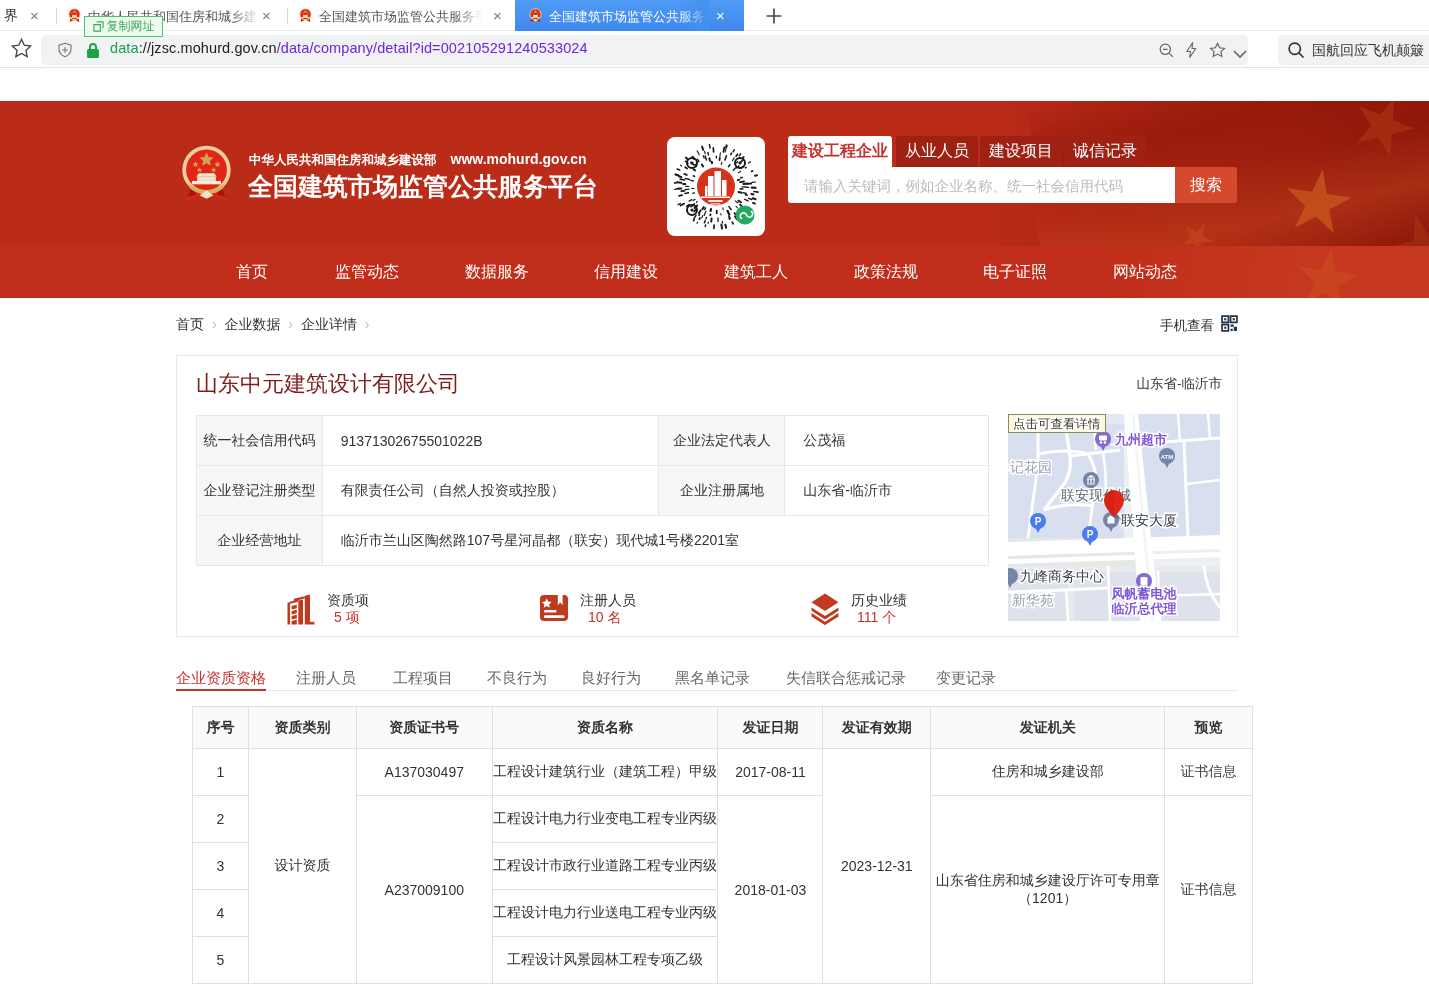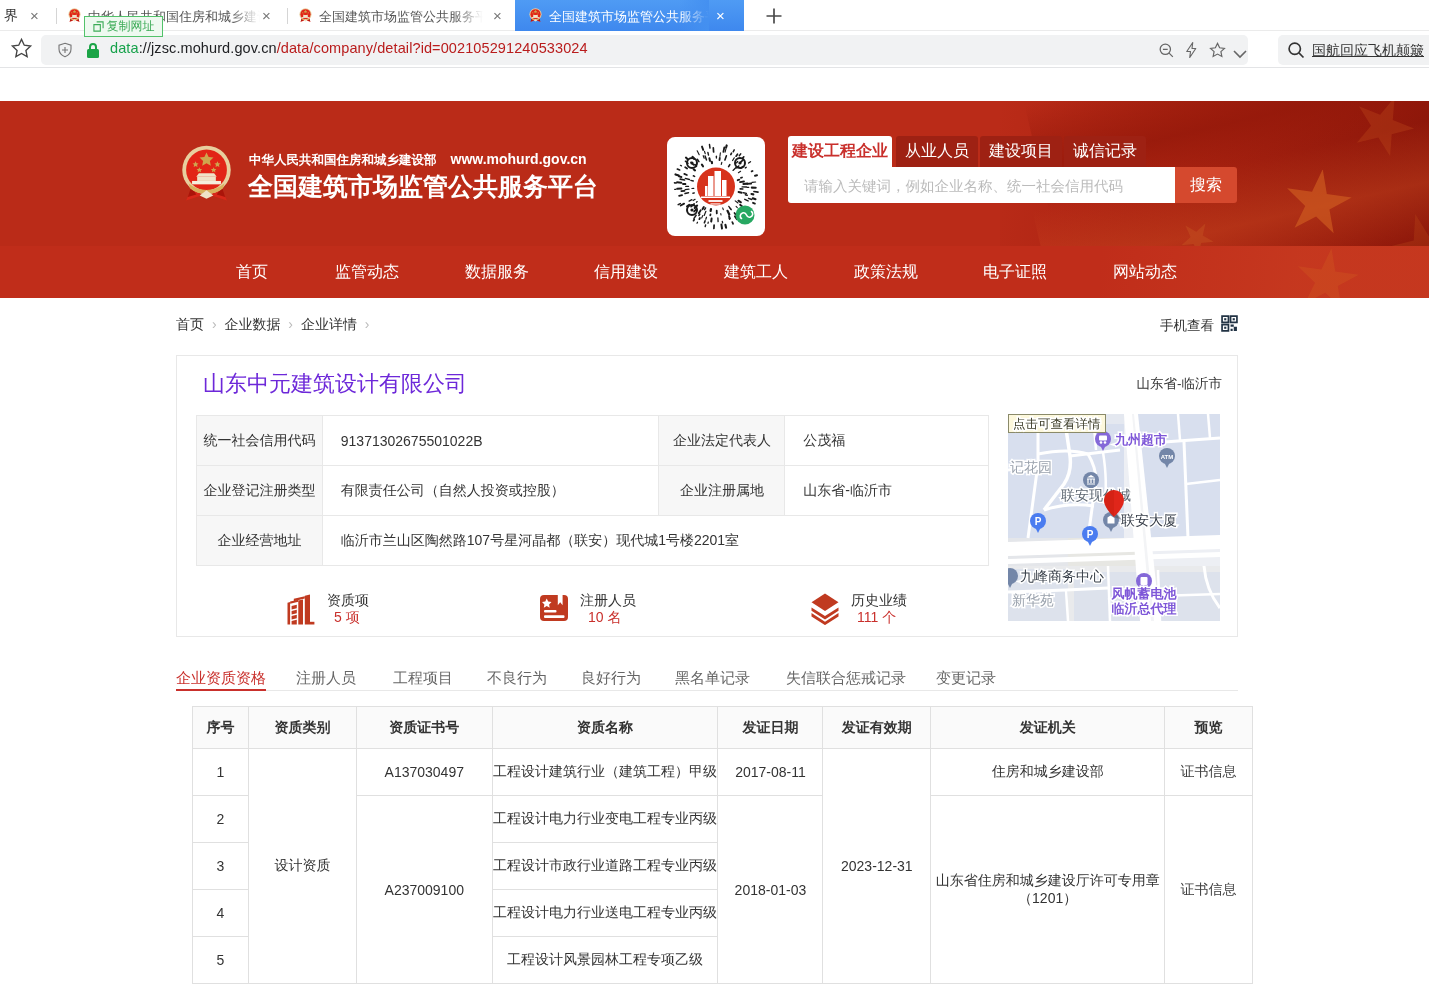--- a/index.html
+++ b/index.html
@@ -56,41 +56,41 @@
 <div class="abs" style="left:41px;top:35px;width:1207px;height:30px;background:#f1f2f3;border-radius:5px;"></div>
 <div class="abs" style="left:56px;top:41px;"><svg width="18" height="18" viewBox="0 0 24 24">
       <path d="M12 3l8 2.6v5.1c0 4.9-3.4 8.5-8 10.3-4.6-1.8-8-5.4-8-10.3V5.6z" fill="none" stroke="#777" stroke-width="1.5"></path>
       <path d="M12 8v8M8 12h8" stroke="#777" stroke-width="1.5"></path>
     </svg></div>
 <div class="abs" style="left:86px;top:42px;"><svg width="14" height="17" viewBox="0 0 14 17">
       <rect x="1" y="7" width="12" height="9" rx="1.5" fill="#1ba446"></rect>
       <path d="M4 7V5a3 3 0 016 0v2" fill="none" stroke="#1ba446" stroke-width="2"></path>
     </svg></div>
 <div class="abs" style="left:110px;top:40px;font-size:14.5px;color:#202124;white-space:nowrap;letter-spacing:0.1px;">
-  <span style="color:#17a24b;">data</span><span style="color:#202124;">://jzsc.mohurd.gov.cn</span><span style="color:#b91c1c;">/data/company/detail?id=002105291240533024</span>
+  <span style="color:#17a24b;">data</span><span style="color:#202124;">://jzsc.mohurd.gov.cn</span><span style="color:#6d28d9;">/data/company/detail?id=002105291240533024</span>
 </div>
 <div class="abs" style="left:1157px;top:41px;"><svg width="19" height="19" viewBox="0 0 24 24">
       <circle cx="10.5" cy="10.5" r="6.5" fill="none" stroke="#666" stroke-width="1.6"></circle>
       <path d="M15.3 15.3L20 20M7.5 10.5h6" stroke="#666" stroke-width="1.6"></path>
     </svg></div>
 <div class="abs" style="left:1183px;top:41px;"><svg width="18" height="18" viewBox="0 0 24 24">
       <path d="M13 2L5 14h5l-1 8 8-12h-5z" fill="none" stroke="#666" stroke-width="1.5" stroke-linejoin="round"></path>
     </svg></div>
 <div class="abs" style="left:1208px;top:41px;"><svg width="19" height="19" viewBox="0 0 24 24">
       <path d="M12 3l2.7 5.6 6.1.7-4.5 4.2 1.2 6L12 16.5l-5.5 3 1.2-6-4.5-4.2 6.1-.7z" fill="none" stroke="#666" stroke-width="1.5"></path>
     </svg></div>
 <div class="abs" style="left:1233px;top:45px;"><svg width="14" height="10" viewBox="0 0 14 10">
       <path d="M1 2l6 6 6-6" fill="none" stroke="#666" stroke-width="1.6"></path>
     </svg></div>
 <div class="abs" style="left:1278px;top:35px;width:151px;height:30px;background:#f1f2f3;border-radius:5px 0 0 5px;"></div>
 <div class="abs" style="left:1286px;top:40px;"><svg width="20" height="20" viewBox="0 0 24 24">
       <circle cx="10.5" cy="10.5" r="6.8" fill="none" stroke="#333" stroke-width="2"></circle>
       <path d="M15.5 15.5L21 21" stroke="#333" stroke-width="2"></path>
     </svg></div>
-<div class="abs" style="left:1312px;top:42px;font-size:14px;color:#333;white-space:nowrap;text-decoration:underline;">国航回应飞机颠簸</div>
+<div class="abs" style="left:1312px;top:42px;font-size:14px;color:#333;white-space:nowrap;">国航回应飞机颠簸</div>
 <div class="abs" style="left:0;top:67px;width:1429px;height:1px;background:#e3e4e6;"></div>
 
 <div class="abs" id="hdr" style="left:0;top:101px;width:1429px;height:145px;background:#ba2b18;overflow:hidden;">
   <div class="abs" style="left:1000px;top:0;width:429px;height:145px;background:
     linear-gradient(100deg, rgba(160,30,13,0) 0%, rgba(160,30,13,.75) 45%, rgba(135,20,8,.92) 100%);"></div>
   <div class="abs" style="left:1030px;top:-55px;width:520px;height:105px;transform:rotate(-13deg);background:
     linear-gradient(to bottom, rgba(148,24,10,.0), rgba(148,24,10,.75) 60%, rgba(148,24,10,0));"></div>
   <div class="abs" style="left:1040px;top:55px;width:480px;height:120px;transform:rotate(-13deg);background:
     linear-gradient(to bottom, rgba(216,88,40,0), rgba(210,80,36,.38) 50%, rgba(216,88,40,0));"></div>
   <div class="abs star" style="left:1284px;top:68px;width:68px;height:68px;background:#cd5a20;opacity:.7;transform:rotate(8deg);"></div>
@@ -285,21 +285,21 @@
 <div class="abs" style="left:1160px;top:317px;font-size:13.5px;color:#333;">手机查看</div>
 <div class="abs" style="left:1221px;top:315px;"><svg width="17" height="17" viewBox="0 0 16 16">
       <path d="M1 1h6v6H1zM9 1h6v6H9zM1 9h6v6H1z" fill="none" stroke="#234" stroke-width="1.6"></path>
       <rect x="3" y="3" width="2" height="2" fill="#234"></rect>
       <rect x="11" y="3" width="2" height="2" fill="#234"></rect>
       <rect x="3" y="11" width="2" height="2" fill="#234"></rect>
       <path d="M9 9h3v2H9zM12 11h3v4h-3zM9 13h2v2H9z" fill="#234"></path>
     </svg></div>
 
 <div class="abs" style="left:176px;top:355px;width:1062px;height:282px;border:1px solid #e8e8e8;background:#fff;"></div>
-<div class="abs" style="left:196px;top:369px;font-size:22px;color:#6d28d9;margin-left:7px;">山东中元建筑设计有限公司</div>
+<div class="abs" style="left:196px;top:369px;font-size:22px;color:#7f1d1d;">山东中元建筑设计有限公司</div>
 <div class="abs" style="left:1132px;top:375px;width:90px;text-align:right;font-size:13.5px;color:#333;">山东省-临沂市</div>
 
 <table class="abs" id="infotbl" style="left:196px;top:415px;width:793px;border-collapse:collapse;">
   <tbody>
       <tr style="height:50px;">
     <td class="lbl" style="width:126px;">统一社会信用代码</td>
     <td class="val" style="width:337px;">91371302675501022B</td>
     <td class="lbl" style="width:126px;">企业法定代表人</td>
     <td class="val" style="width:204px;">公茂福</td>
   </tr>

